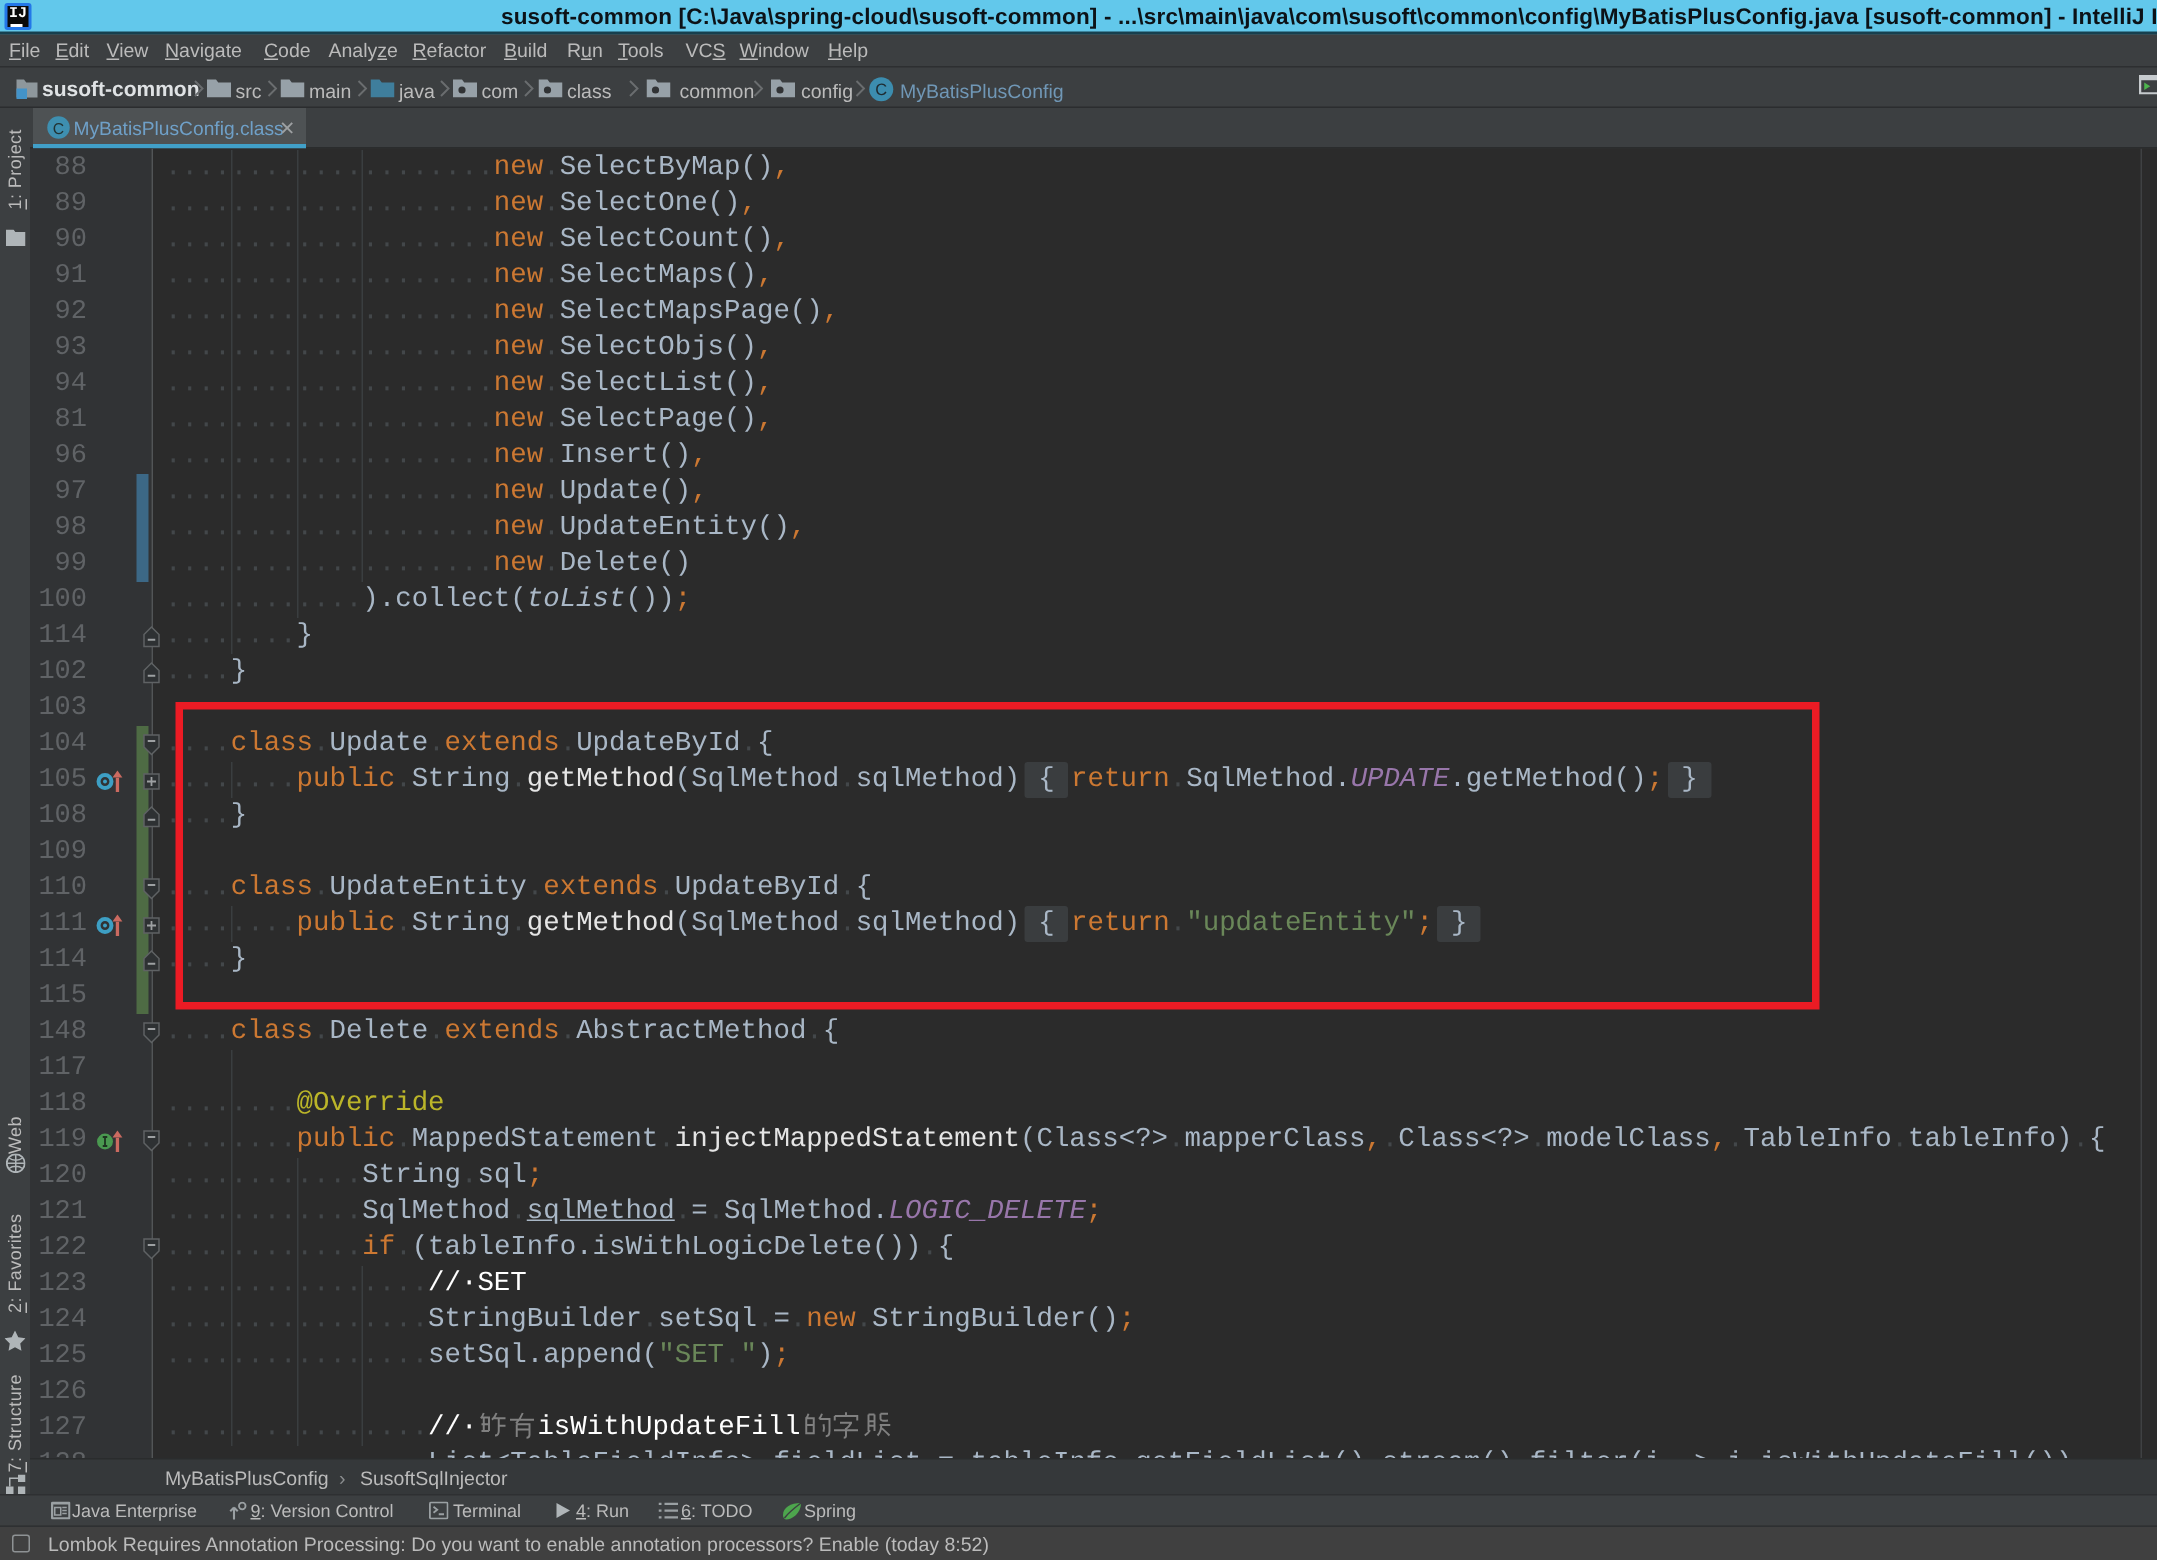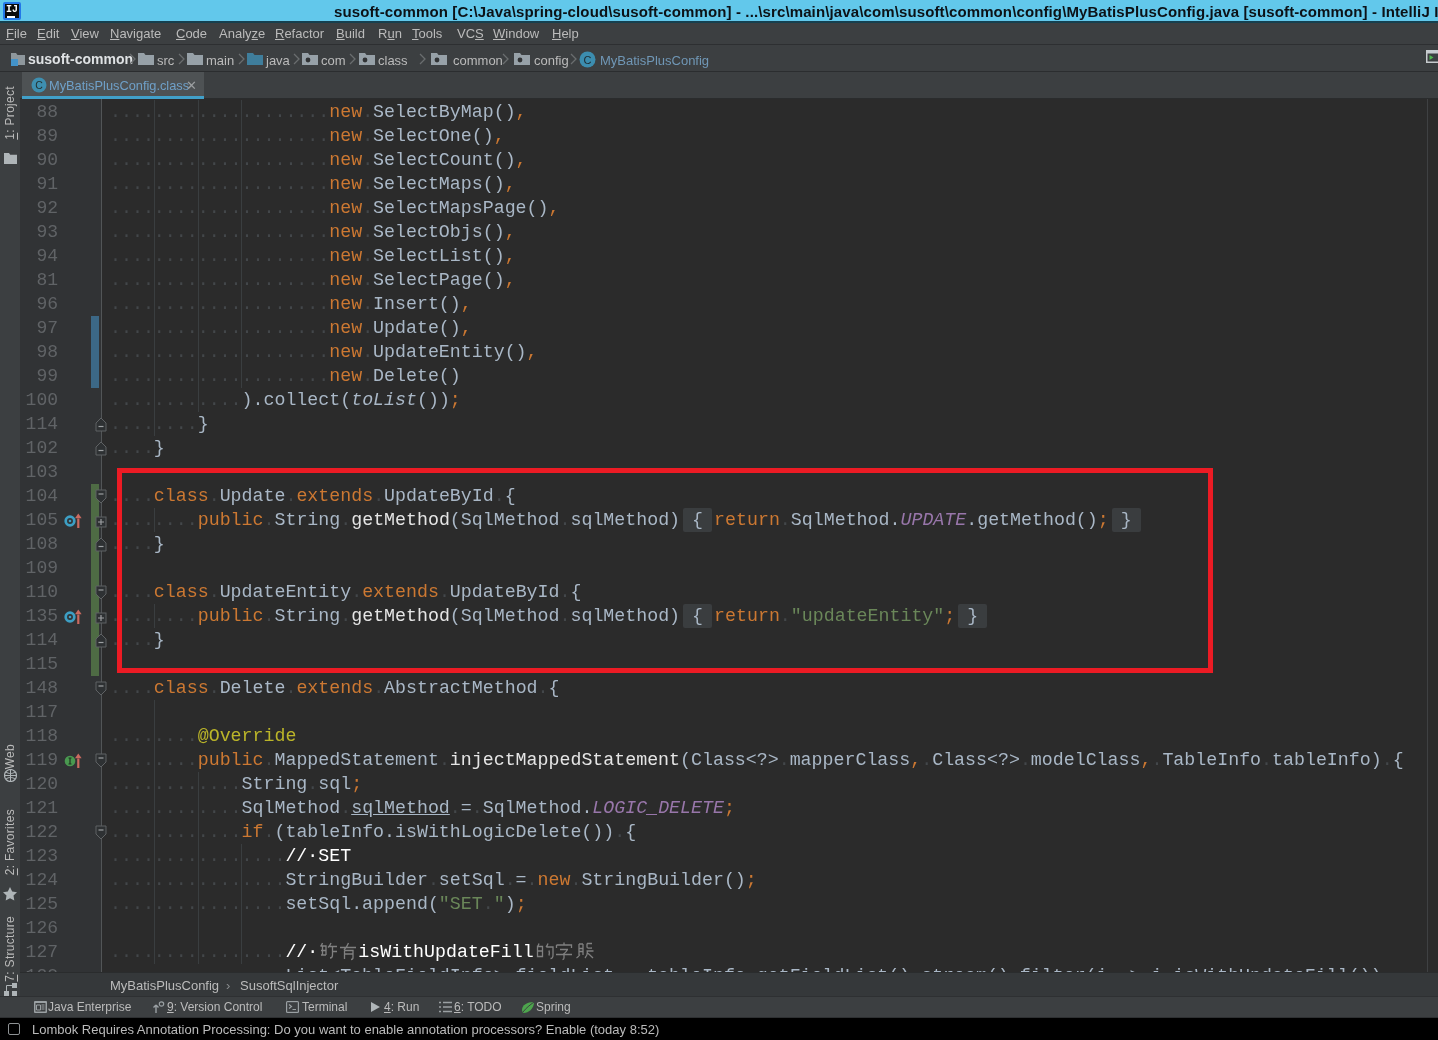--- a/index.html
+++ b/index.html
@@ -47,21 +47,21 @@
 #redbox{position:absolute;left:97px;top:369px;width:1096px;height:205px;border:5px solid #EC1B24}
 .cbar{position:absolute;left:71px;width:8px}
 .fm{position:absolute;left:75px}
 .gi{position:absolute}
 .cjk{display:inline-block;width:20px;height:20px;vertical-align:-4px}
 
 #crumbs{left:20px;top:972px;width:1418px;height:24px;background:#35383A;border-top:1px solid #2a2c2d;color:#BBBBBB;font-size:13px}
 #toolbar{left:0;top:996px;width:1438px;height:21px;background:#3C3F41;border-top:1px solid #2e3032;color:#BBBBBB;font-size:12px}
 #toolbar span{position:absolute;top:3px;white-space:nowrap}
 #toolbar svg{position:absolute;top:4px}
-#status{left:0;top:1017px;width:1438px;height:23px;background:#000000;border-top:1px solid #2e3032;color:#BBBBBB;font-size:13px}
+#status{left:0;top:1017px;width:1438px;height:23px;background:#404040;border-top:1px solid #2e3032;color:#BBBBBB;font-size:13px}
 </style></head>
 <body>
 
 <div class="abs" id="title">
   <div class="abs" id="logo">IJ<i></i></div>
   <div class="abs txt">susoft-common [C:\Java\spring-cloud\susoft-common] - ...\src\main\java\com\susoft\common\config\MyBatisPlusConfig.java [susoft-common] - IntelliJ IDEA</div>
 </div>
 
 <div class="abs" id="menu">
   <span style="left:6px"><u>F</u>ile</span>
@@ -281,21 +281,21 @@
       <div>99</div>
       <div>100</div>
       <div>114</div>
       <div>102</div>
       <div>103</div>
       <div>104</div>
       <div>105</div>
       <div>108</div>
       <div>109</div>
       <div>110</div>
-      <div>135</div>
+      <div>111</div>
       <div>114</div>
       <div>115</div>
       <div>148</div>
       <div>117</div>
       <div>118</div>
       <div>119</div>
       <div>120</div>
       <div>121</div>
       <div>122</div>
       <div>123</div>

